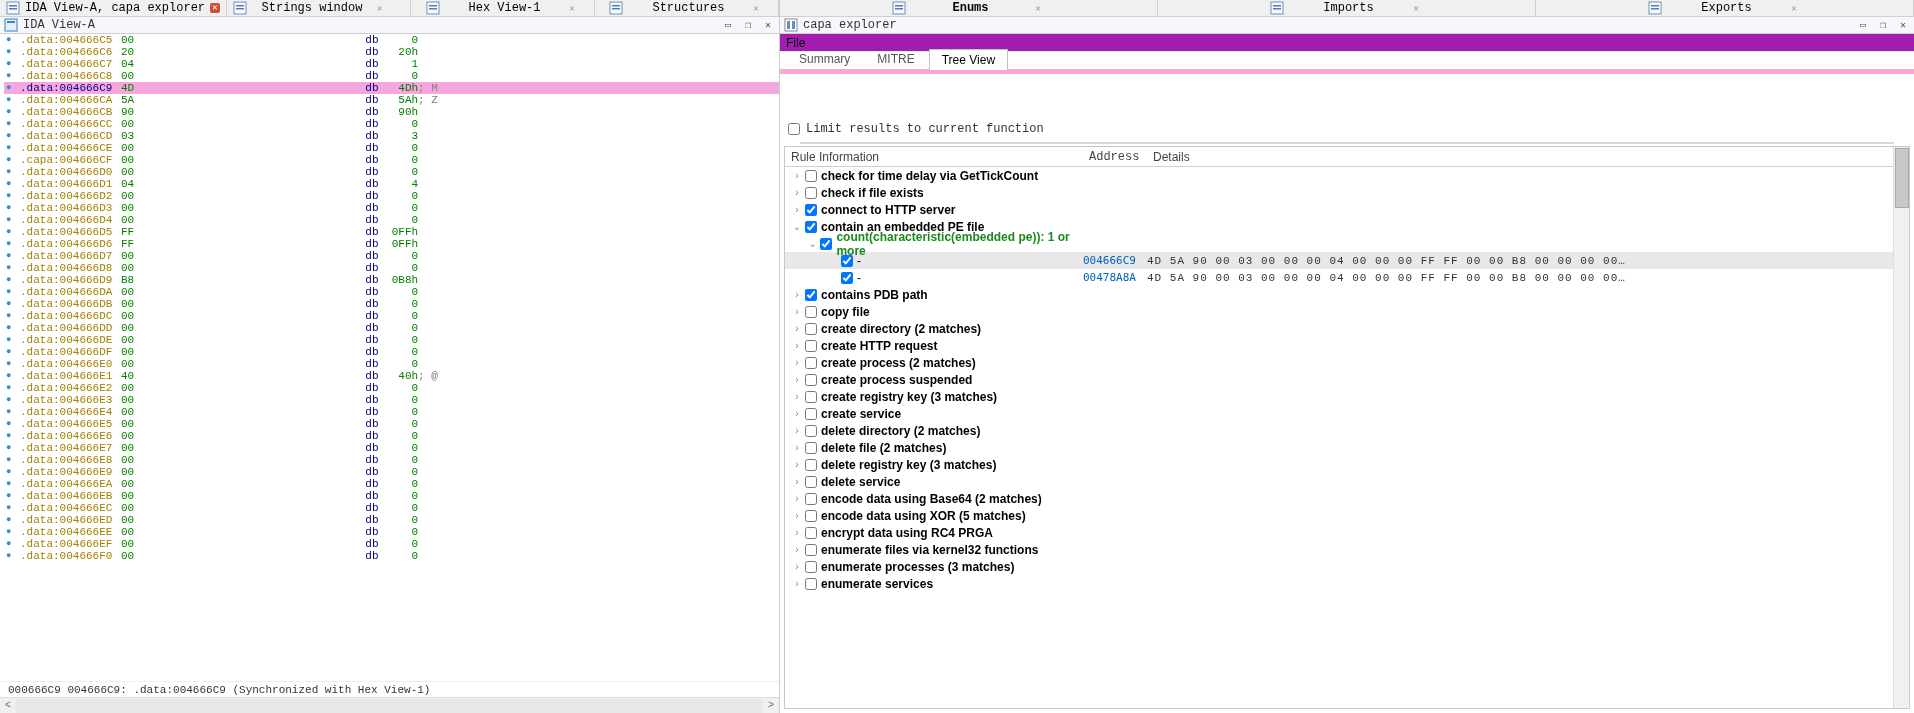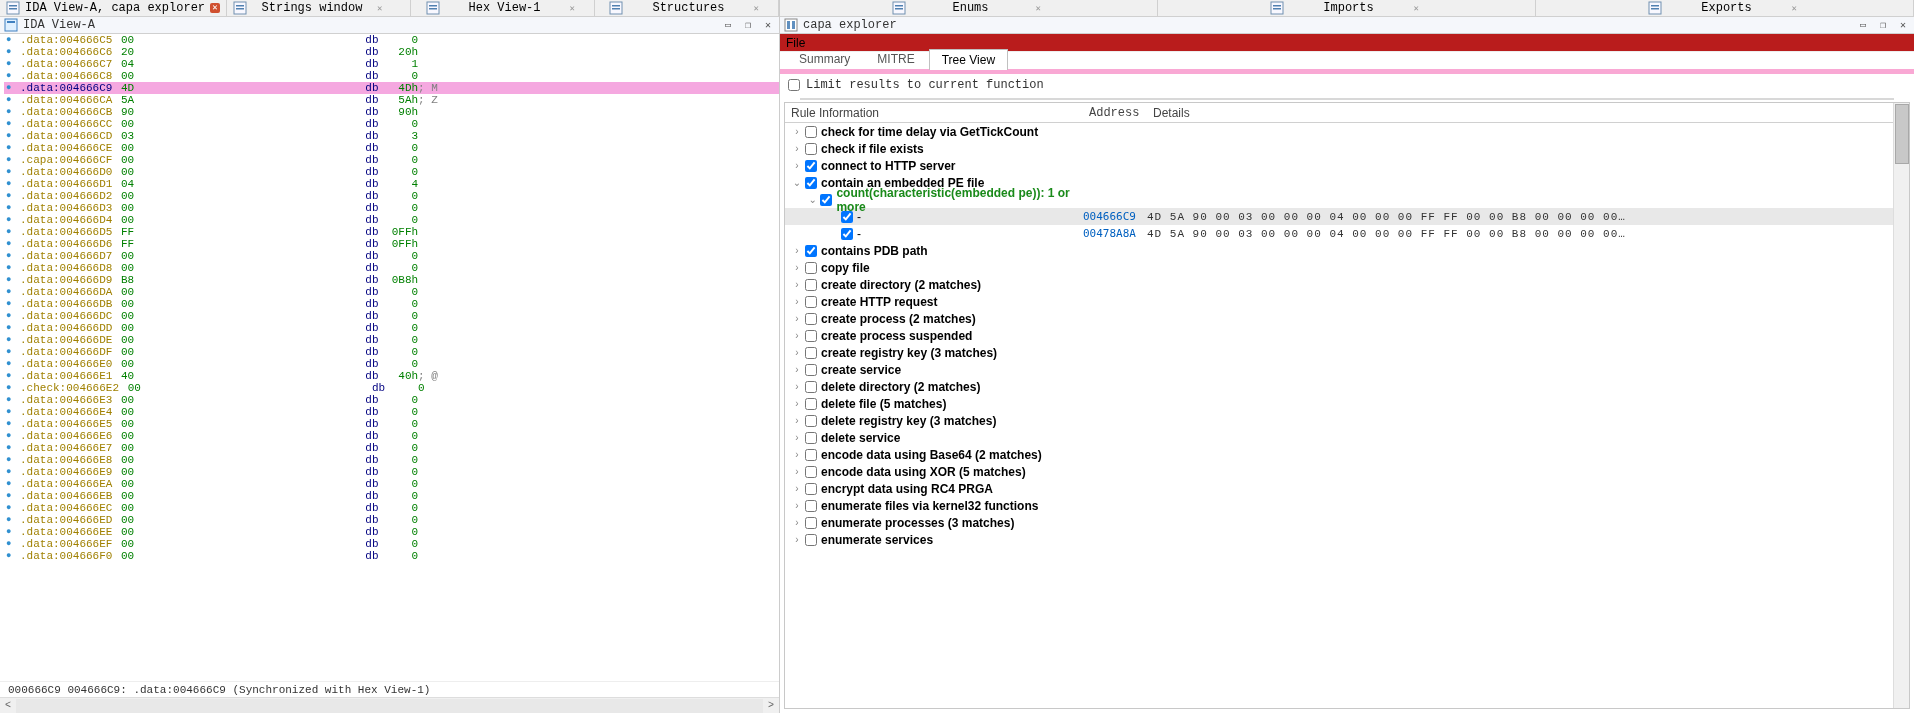--- a/index.html
+++ b/index.html
@@ -33,26 +33,26 @@
 .listing-row .opnd { color:#008000; }
 .listing-row .cmnt { color:#808080; }
 .listing-row.sel { background:#f5a8e0; }
 .listing-row.sel .seg { color:#000080; }
 .status-line { height:16px; background:#fff; border-top:1px solid #eee; padding:0 8px; font-family:"Consolas","Courier New",monospace; font-size:11px; color:#333; line-height:16px; }
 .hscroll { height:16px; background:#f0f0f0; border-top:1px solid #ddd; display:flex; align-items:center; }
 .hscroll .arrow { width:16px; text-align:center; color:#666; font-size:10px; }
 .hscroll .track { flex:1; height:14px; background:#e8e8e8; }
 
 
-.menubar { height:18px; background:#b91c1c; border-bottom:1px solid #eee; display:flex; align-items:center; padding:0 6px; font-family:"SimSun",sans-serif; font-size:12px; }
+.menubar { height:18px; background:#a21caf; border-bottom:1px solid #eee; display:flex; align-items:center; padding:0 6px; font-family:"SimSun",sans-serif; font-size:12px; }
 .menubar span { cursor:pointer; }
 .inner-tabs { height:22px; display:flex; align-items:flex-end; padding-left:6px; gap:1px; border-bottom:5px solid #f9a8d4; }
 .inner-tab { padding:3px 12px; font-family:"SimSun",sans-serif; font-size:12px; border:1px solid transparent; border-bottom:none; color:#555; cursor:pointer; }
 .inner-tab.active { background:#fff; border-color:#c0c0c0; color:#000; position:relative; top:1px; }
-.limit-row { display:flex; align-items:center; gap:6px; padding:4px 8px 6px 8px; font-family:"SimSun","Courier New",monospace; font-size:12px; color:#333; }
+.limit-row { display:flex; align-items:center; gap:6px; padding:4px 8px 6px 8px; font-family:"SimSun","Courier New",monospace; font-size:12px; color:#333;margin-top:44px; }
 .limit-row input[type=checkbox] { width:12px; height:12px; }
 .grip { height:2px; border-top:1px solid #d8d8d8; border-bottom:1px solid #d8d8d8; margin:0 20px 2px 20px; }
 
 
 .rules-area { flex:1; border:1px solid #c8c8c8; margin:0 4px 4px 4px; display:flex; overflow:hidden; }
 .rules-body { flex:1; overflow-y:auto; overflow-x:hidden; }
 .rules-hdr { display:flex; height:20px; border-bottom:1px solid #d0d0d0; background:#fff; font-family:"Segoe UI","SimSun",sans-serif; font-size:12px; color:#444; }
 .rules-hdr .col { padding:3px 6px; }
 .col-rule { width:298px; }
 .col-addr { width:64px;font-family:Liberation Mono, monospace; }
@@ -162,21 +162,21 @@
           <div class="listing-row"><span class="bullet">●</span><span class="seg">.data:004666D8</span><span class="byt"> 00</span><span>                                   </span><span class="mnem">db</span> <span class="opnd">     0</span></div>
           <div class="listing-row"><span class="bullet">●</span><span class="seg">.data:004666D9</span><span class="byt"> B8</span><span>                                   </span><span class="mnem">db</span> <span class="opnd">  0B8h</span></div>
           <div class="listing-row"><span class="bullet">●</span><span class="seg">.data:004666DA</span><span class="byt"> 00</span><span>                                   </span><span class="mnem">db</span> <span class="opnd">     0</span></div>
           <div class="listing-row"><span class="bullet">●</span><span class="seg">.data:004666DB</span><span class="byt"> 00</span><span>                                   </span><span class="mnem">db</span> <span class="opnd">     0</span></div>
           <div class="listing-row"><span class="bullet">●</span><span class="seg">.data:004666DC</span><span class="byt"> 00</span><span>                                   </span><span class="mnem">db</span> <span class="opnd">     0</span></div>
           <div class="listing-row"><span class="bullet">●</span><span class="seg">.data:004666DD</span><span class="byt"> 00</span><span>                                   </span><span class="mnem">db</span> <span class="opnd">     0</span></div>
           <div class="listing-row"><span class="bullet">●</span><span class="seg">.data:004666DE</span><span class="byt"> 00</span><span>                                   </span><span class="mnem">db</span> <span class="opnd">     0</span></div>
           <div class="listing-row"><span class="bullet">●</span><span class="seg">.data:004666DF</span><span class="byt"> 00</span><span>                                   </span><span class="mnem">db</span> <span class="opnd">     0</span></div>
           <div class="listing-row"><span class="bullet">●</span><span class="seg">.data:004666E0</span><span class="byt"> 00</span><span>                                   </span><span class="mnem">db</span> <span class="opnd">     0</span></div>
           <div class="listing-row"><span class="bullet">●</span><span class="seg">.data:004666E1</span><span class="byt"> 40</span><span>                                   </span><span class="mnem">db</span> <span class="opnd">   40h</span> <span class="cmnt">; @</span></div>
-          <div class="listing-row"><span class="bullet">●</span><span class="seg">.check:004666E2</span><span class="byt"> 00</span><span>                                   </span><span class="mnem">db</span> <span class="opnd">     0</span></div>
+          <div class="listing-row"><span class="bullet">●</span><span class="seg">.data:004666E2</span><span class="byt"> 00</span><span>                                   </span><span class="mnem">db</span> <span class="opnd">     0</span></div>
           <div class="listing-row"><span class="bullet">●</span><span class="seg">.data:004666E3</span><span class="byt"> 00</span><span>                                   </span><span class="mnem">db</span> <span class="opnd">     0</span></div>
           <div class="listing-row"><span class="bullet">●</span><span class="seg">.data:004666E4</span><span class="byt"> 00</span><span>                                   </span><span class="mnem">db</span> <span class="opnd">     0</span></div>
           <div class="listing-row"><span class="bullet">●</span><span class="seg">.data:004666E5</span><span class="byt"> 00</span><span>                                   </span><span class="mnem">db</span> <span class="opnd">     0</span></div>
           <div class="listing-row"><span class="bullet">●</span><span class="seg">.data:004666E6</span><span class="byt"> 00</span><span>                                   </span><span class="mnem">db</span> <span class="opnd">     0</span></div>
           <div class="listing-row"><span class="bullet">●</span><span class="seg">.data:004666E7</span><span class="byt"> 00</span><span>                                   </span><span class="mnem">db</span> <span class="opnd">     0</span></div>
           <div class="listing-row"><span class="bullet">●</span><span class="seg">.data:004666E8</span><span class="byt"> 00</span><span>                                   </span><span class="mnem">db</span> <span class="opnd">     0</span></div>
           <div class="listing-row"><span class="bullet">●</span><span class="seg">.data:004666E9</span><span class="byt"> 00</span><span>                                   </span><span class="mnem">db</span> <span class="opnd">     0</span></div>
           <div class="listing-row"><span class="bullet">●</span><span class="seg">.data:004666EA</span><span class="byt"> 00</span><span>                                   </span><span class="mnem">db</span> <span class="opnd">     0</span></div>
           <div class="listing-row"><span class="bullet">●</span><span class="seg">.data:004666EB</span><span class="byt"> 00</span><span>                                   </span><span class="mnem">db</span> <span class="opnd">     0</span></div>
           <div class="listing-row"><span class="bullet">●</span><span class="seg">.data:004666EC</span><span class="byt"> 00</span><span>                                   </span><span class="mnem">db</span> <span class="opnd">     0</span></div>
@@ -189,21 +189,21 @@
       <div class="hscroll">
         <span class="arrow">&lt;</span>
         <div class="track"></div>
         <span class="arrow">&gt;</span>
       </div>
     </div>
   </div>
 
   <div class="right-pane">
     <div class="top-tabs" id="right-tabs">
-        <div class="top-tab" style="flex: 1 1 0%; justify-content: center;">
+        <div class="top-tab" style="flex: 1 1 0%; justify-content: center; font-weight: bold;">
           <span class="ico-box ticon">
             <svg viewBox="0 0 14 14">
               <rect x="1" y="1" width="12" height="12" fill="#f8f8ff" stroke="#7090b0"></rect>
               <rect x="3" y="4" width="8" height="1.5" fill="#5080b0"></rect>
               <rect x="3" y="7" width="8" height="1.5" fill="#5080b0"></rect>
             </svg>
           </span>
           <span class="tlabel" style="min-width: 120px;">Enums</span>
           <span class="tclose">✕</span>
         </div>
@@ -421,21 +421,21 @@
               <span class="rname">delete directory (2 matches)</span>
             </div>
             <div class="addr"></div>
             <div class="det"></div>
           </div>
           <div class="rule-row">
             <div class="col-rule" style="width: 298px; display: flex; align-items: center; overflow: hidden;">
               <span class="indent" style="width: 6px;"></span>
               <span class="exp">›</span>
               <input type="checkbox" style="">
-              <span class="rname">delete file (5 matches)</span>
+              <span class="rname">delete file (2 matches)</span>
             </div>
             <div class="addr"></div>
             <div class="det"></div>
           </div>
           <div class="rule-row">
             <div class="col-rule" style="width: 298px; display: flex; align-items: center; overflow: hidden;">
               <span class="indent" style="width: 6px;"></span>
               <span class="exp">›</span>
               <input type="checkbox" style="">
               <span class="rname">delete registry key (3 matches)</span>

